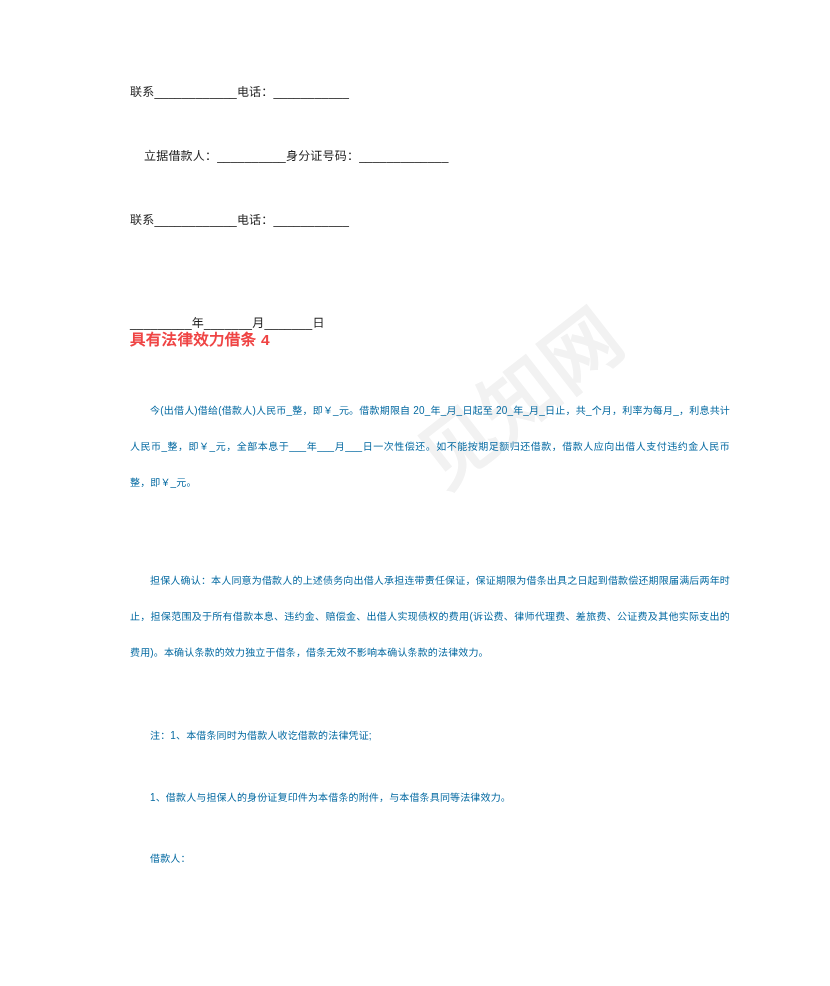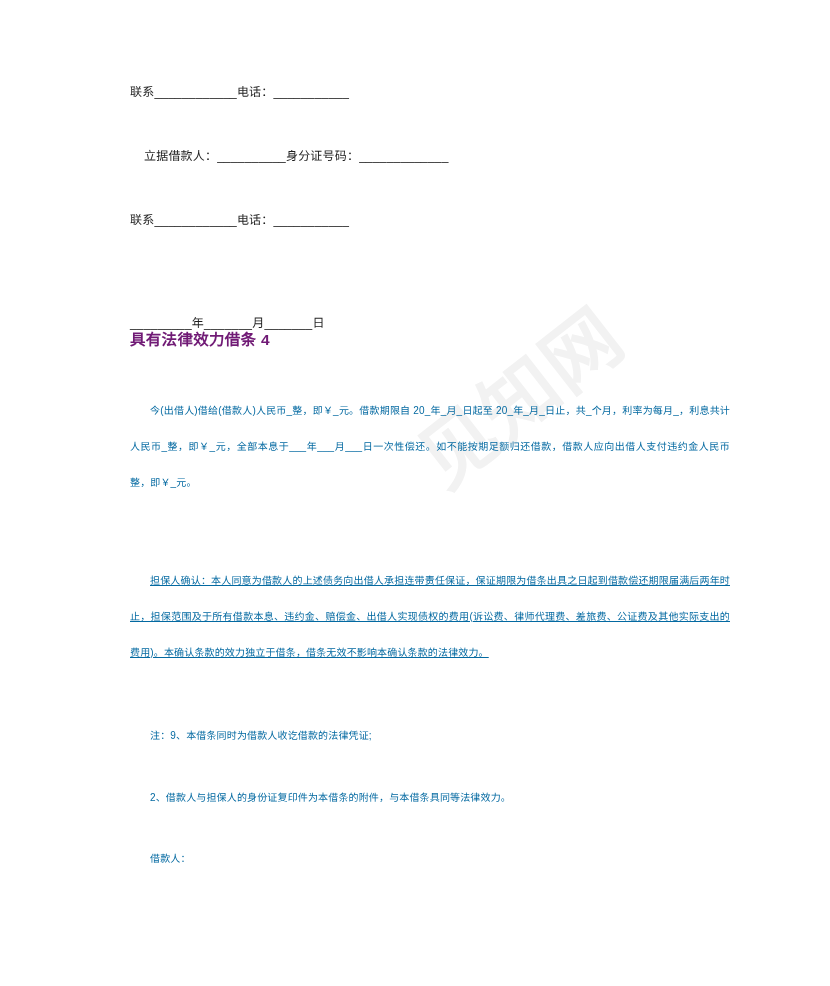--- a/index.html
+++ b/index.html
@@ -70,40 +70,40 @@
   .l-date       { position: absolute; left: 130px; top: 275px; margin-top: 42px; }
 
   
   .heading {
     position: absolute;
     left: 130px;
     top: 327px;
     font-size: 15.5px;
     font-weight: 700;
     letter-spacing: 0.3px;
-    color: #701a75;
+    color: #ef4444;
     white-space: pre;
   }
 
   
   .para {
     position: absolute;
     left: 130px;
     width: 600px;
     font-size: 10px;
     line-height: 36px;
     text-align: justify;
     text-justify: inter-ideograph;
     letter-spacing: 0.15px;
     color: #0369a1;
   }
   .para.indent { text-indent: 2em; }
 
   .p-main      { top: 383px; }
-  .p-guarantor { top: 553px; text-decoration: underline; }
+  .p-guarantor { top: 553px; }
   .p-note-1    { top: 711px; }
   .p-note-2    { top: 773px; }
   .p-signature { top: 835px; font-family: Liberation Mono, monospace; }
 
   .para.single { line-height: 30px; }
 </style>
 </head>
 <body>
 
 <div class="page">
@@ -121,20 +121,20 @@
     <div class="form-line l-contact-2">联系____________电话：___________</div>
 
     <div class="form-line l-date">_________年_______月_______日</div>
 
     <div class="heading">具有法律效力借条 4</div>
 
     <p class="para indent p-main">今(出借人)借给(借款人)人民币_整，即￥_元。借款期限自 20_年_月_日起至 20_年_月_日止，共_个月，利率为每月_，利息共计人民币_整，即￥_元，全部本息于___年___月___日一次性偿还。如不能按期足额归还借款，借款人应向出借人支付违约金人民币整，即￥_元。</p>
 
     <p class="para indent p-guarantor">担保人确认：本人同意为借款人的上述债务向出借人承担连带责任保证，保证期限为借条出具之日起到借款偿还期限届满后两年时止，担保范围及于所有借款本息、违约金、赔偿金、出借人实现债权的费用(诉讼费、律师代理费、差旅费、公证费及其他实际支出的费用)。本确认条款的效力独立于借条，借条无效不影响本确认条款的法律效力。</p>
 
-    <p class="para single indent p-note-1">注：9、本借条同时为借款人收讫借款的法律凭证;</p>
+    <p class="para single indent p-note-1">注：1、本借条同时为借款人收讫借款的法律凭证;</p>
 
-    <p class="para single indent p-note-2">2、借款人与担保人的身份证复印件为本借条的附件，与本借条具同等法律效力。</p>
+    <p class="para single indent p-note-2">1、借款人与担保人的身份证复印件为本借条的附件，与本借条具同等法律效力。</p>
 
     <p class="para single indent p-signature">借款人：</p>
 
   </div>
 </div>
 
 </body></html>

